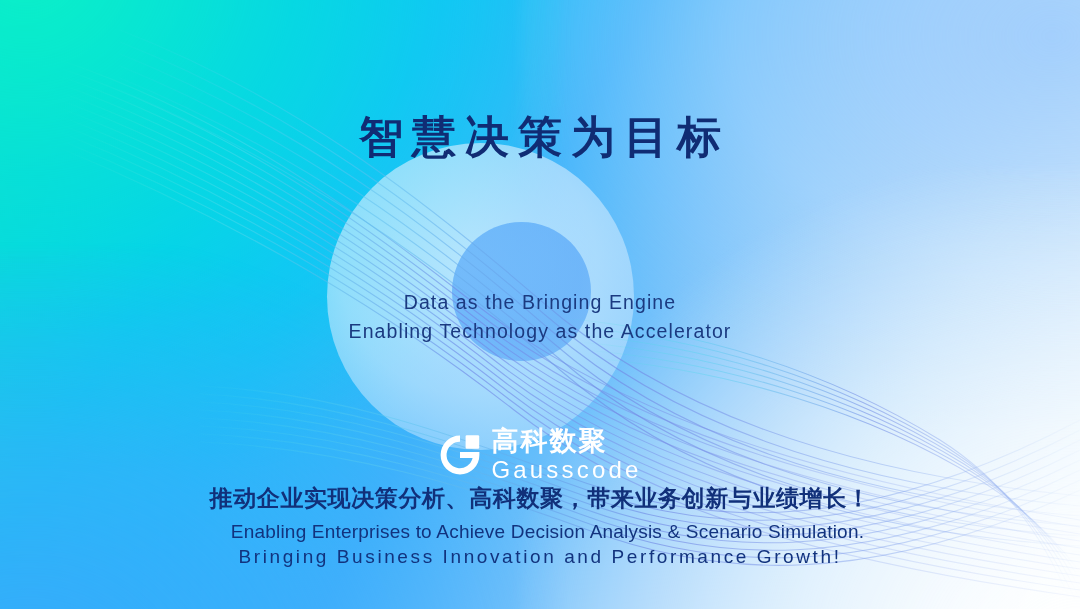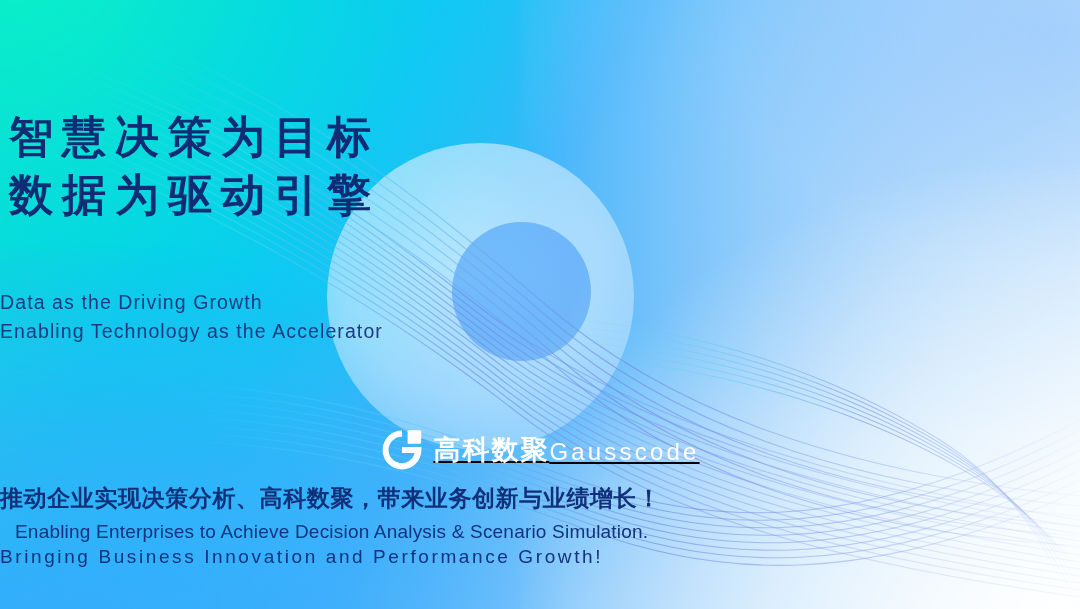--- a/index.html
+++ b/index.html
@@ -106,20 +106,21 @@
     inset: 0;
     width: 1080px;
     height: 609px;
     pointer-events: none;
   }
 
   
   .content {
     position: absolute;
     inset: 0;
+    text-align: center;
   }
   .headline {
     position: absolute;
     top: 108px;
     left: 0; right: 0;
     color: #102C74;
     font-weight: bold;
     font-size: 44px;
     line-height: 58px;
     letter-spacing: 9px;
@@ -149,24 +150,23 @@
     justify-content: center;
     gap: 9px;
   }
   .logo-mark {
     width: 44px;
     height: 44px;
     flex: 0 0 auto;
   }
   .logo-words {
     display: flex;
-    flex-direction: row;
+    flex-direction: column;
     align-items: flex-start;
     line-height: 1;
-    text-decoration: underline;
   }
   .logo-cn {
     color: #ffffff;
     font-size: 27px;
     font-weight: bold;
     letter-spacing: 2px;
     font-family: "Liberation Sans", "DejaVu Sans", sans-serif;
   }
   .logo-en {
     color: #ffffff;
@@ -286,25 +286,24 @@
       <use href="#sweepMid" stroke="url(#gradRibB)"></use>
       <use href="#sweepLow" stroke="url(#gradRibB)"></use>
       <use href="#sweepRight" stroke="url(#gradRibC)"></use>
     </g>
   </svg>
 
   <div class="content">
 
     <div class="headline">
       <div>智慧决策为目标</div>
-      <div>数据为驱动引擎</div>
     </div>
 
     <div class="subhead">
-      <div>Data as the Driving Growth</div>
+      <div>Data as the Bringing Engine</div>
       <div>Enabling Technology as the Accelerator</div>
     </div>
 
     <div class="logo">
       <svg class="logo-mark" viewBox="0 0 44 44">
 
         <path d="M 22 2.6
                  A 19.4 19.4 0 1 0 41.4 22
                  L 41.4 19.0
                  L 22.0 19.0

